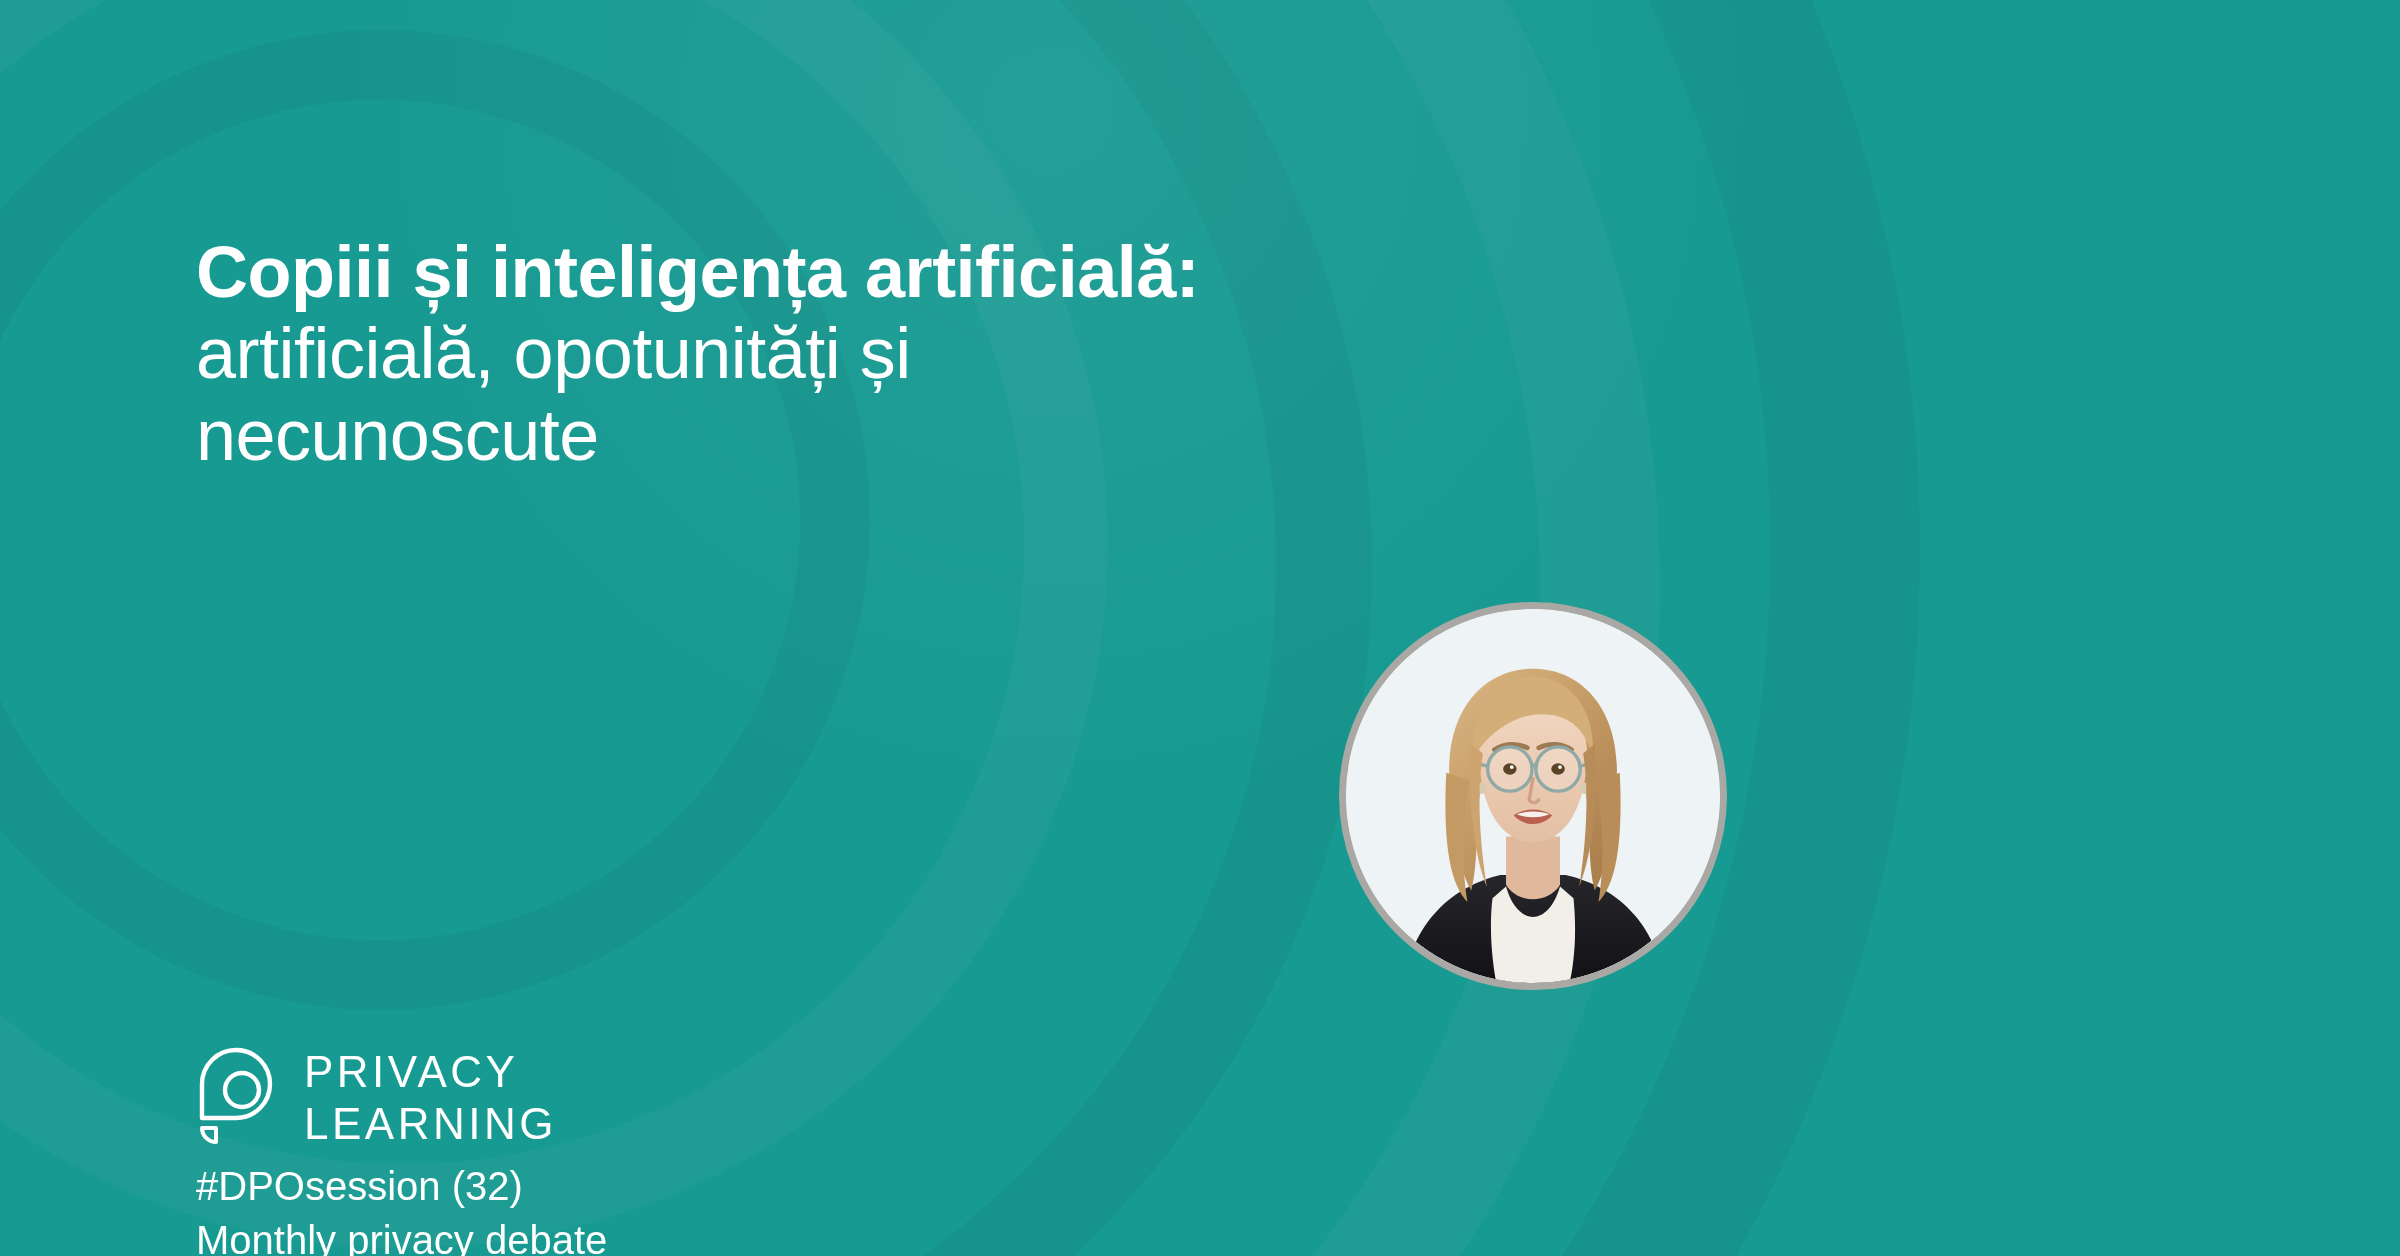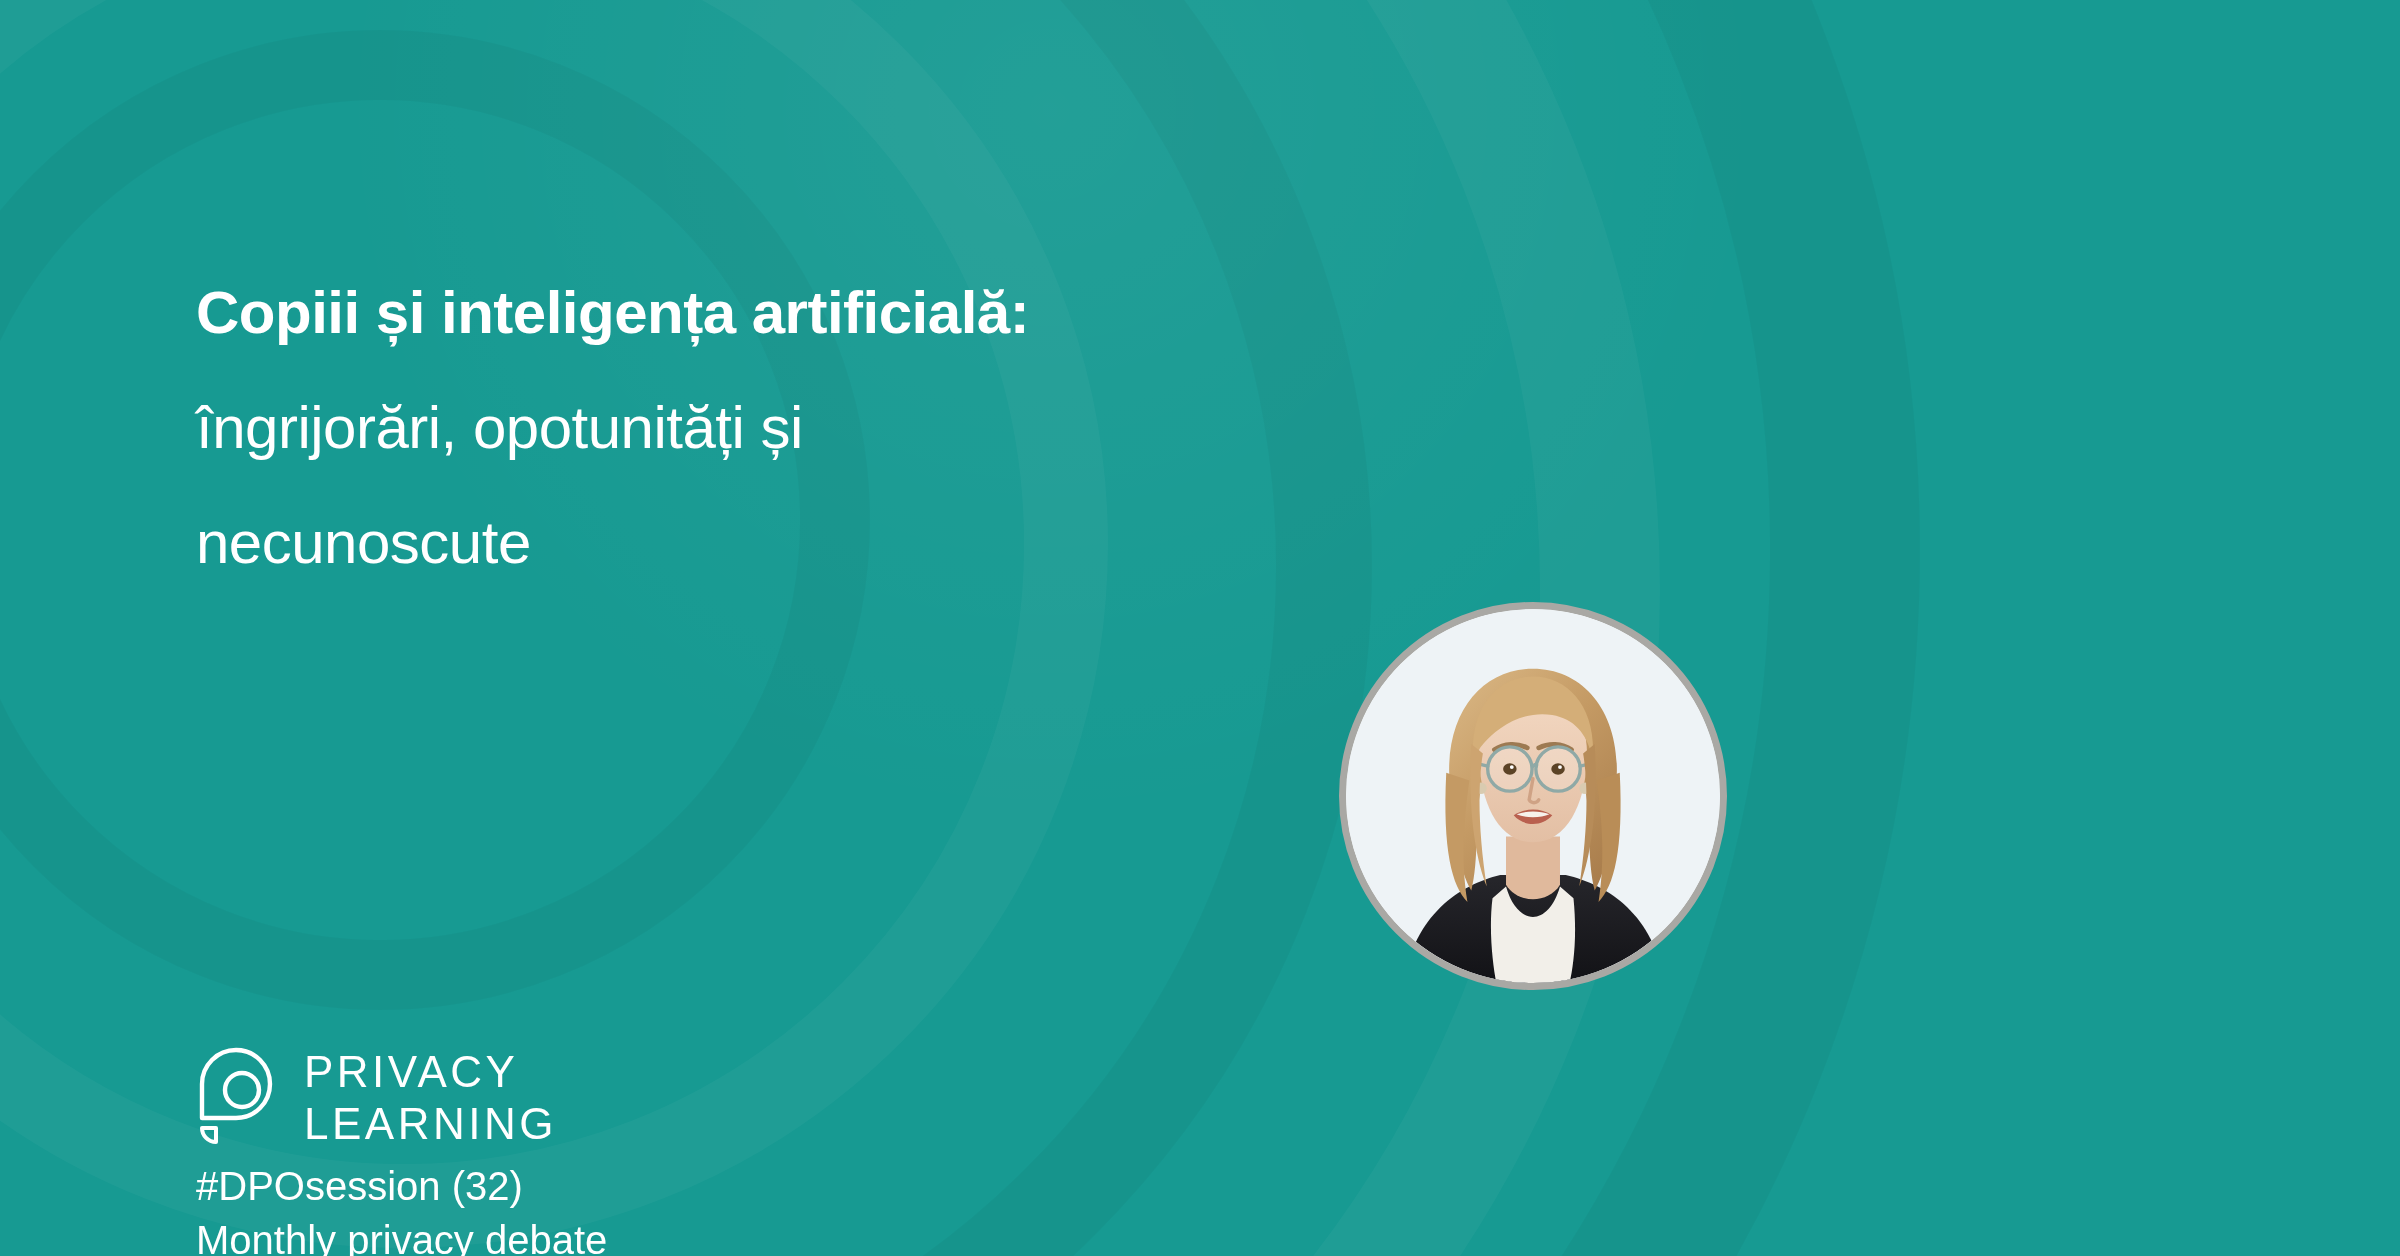--- a/index.html
+++ b/index.html
@@ -72,25 +72,24 @@
   
   .title-block {
     position: absolute;
     left: 196px;
     top: 232px;
     width: 1800px;
     z-index: 5;
   }
   .title-line {
     color: #ffffff;
-    font-size: 60px;
+    font-size: 72px;
     line-height: 1.13;
     letter-spacing: -0.5px;
     white-space: nowrap;
-    margin-top: 47px;
   }
   .title-line.bold {
     font-weight: 700;
   }
   .title-line.light {
     font-weight: 300;
   }
 
   
   .speaker-card {
@@ -178,21 +177,21 @@
     <div class="ring ring-5 dark"></div>
     <div class="ring ring-1"></div>
     <div class="ring ring-2 dark"></div>
     <div class="ring ring-3"></div>
     <div class="ring ring-4 dark"></div>
     <div class="glow"></div>
   </div>
 
   <div class="title-block">
     <div class="title-line bold">Copiii și inteligența artificială:</div>
-    <div class="title-line light">îngrijorări, opotunități și</div>
+    <div class="title-line light">artificială, opotunități și</div>
     <div class="title-line light">necunoscute</div>
   </div>
 
 
   <div class="portrait">
     <svg viewBox="0 0 388 388" role="img" aria-label="portrait">
       <defs>
         <clipPath id="pclip">
             <circle cx="194" cy="194" r="194"></circle>
           </clipPath>

